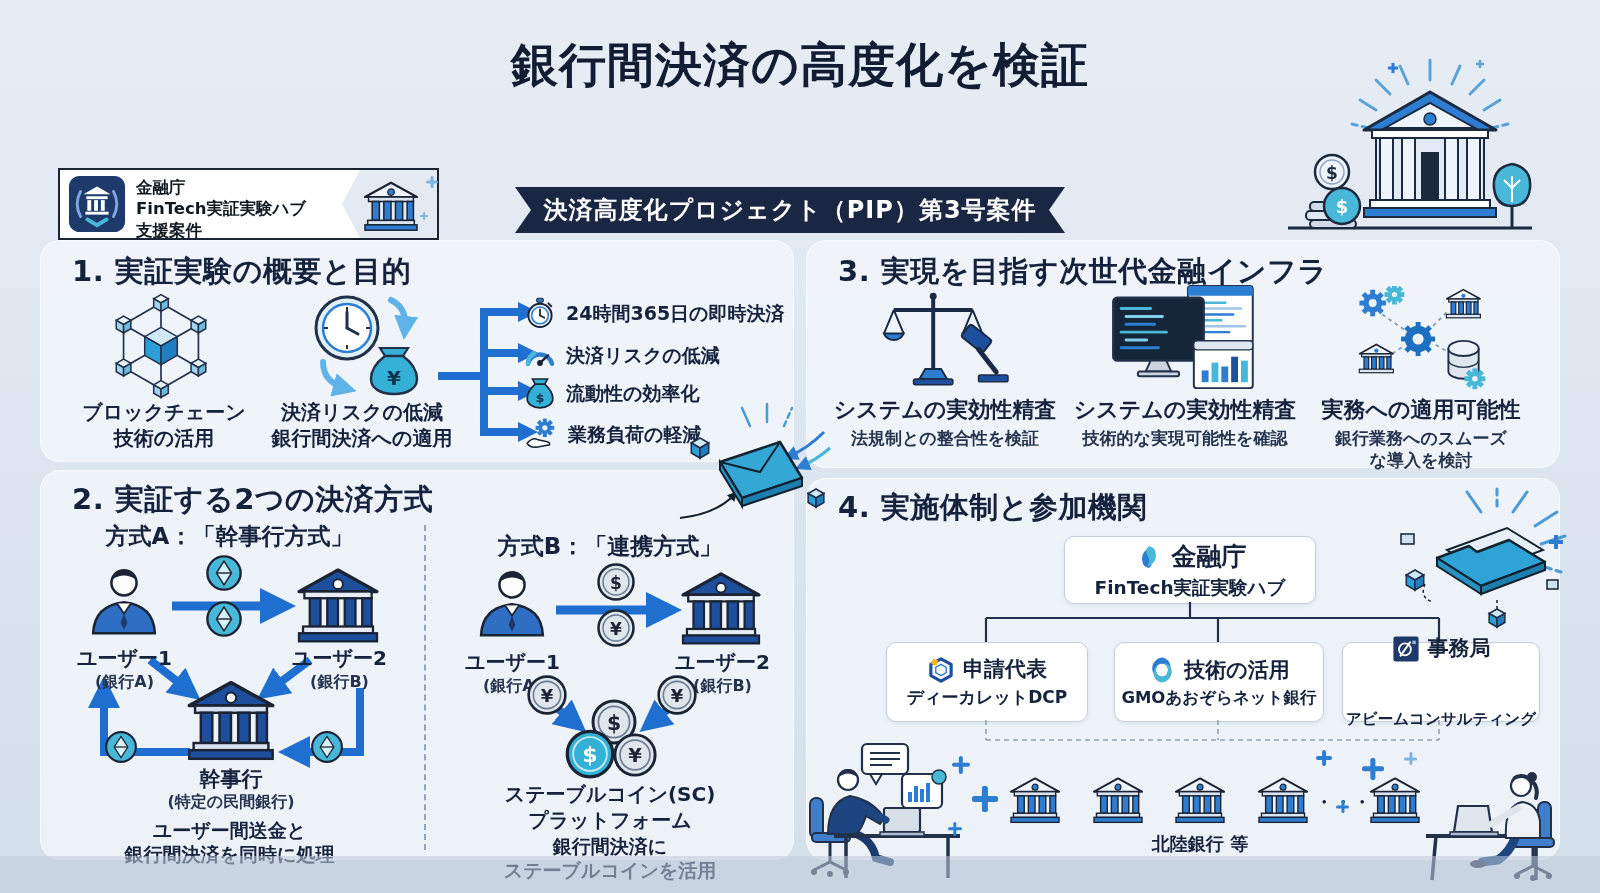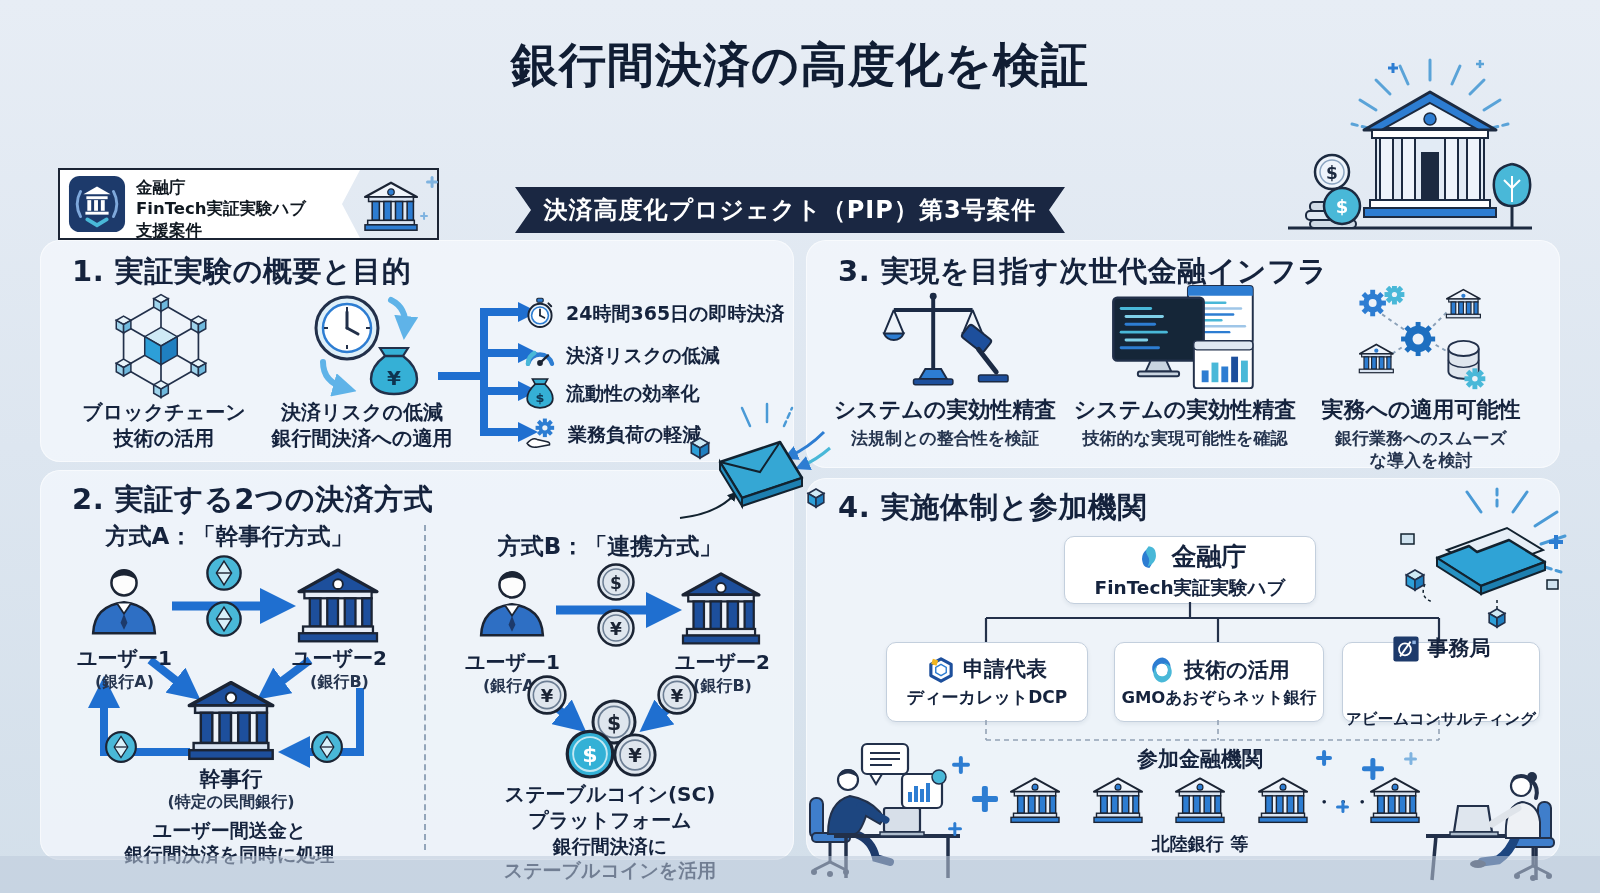--- a/index.html
+++ b/index.html
@@ -714,21 +714,20 @@
 
   <svg class="abs" style="left:980px;top:720px;" width="470" height="30" viewBox="0 0 470 30">
     <g stroke="#93a2b5" stroke-width="1.6" stroke-dasharray="5 4" fill="none">
       <path d="M6 0 V20"></path>
         <path d="M238 0 V20"></path>
         <path d="M459 0 V20"></path>
         <path d="M6 20 H459"></path>
     </g>
   </svg>
 
-  <div class="abs lbl c" style="left:1075px;top:746px;width:250px;font-size:21px;">参加金融機関</div>
   <span class="abs" style="left:1008px;top:776px;width:54px;height:48px;" data-icon="bank_blue">
       <svg viewBox="0 0 64 58" xmlns="http://www.w3.org/2000/svg">
         <polygon points="32,3 61,19 3,19" fill="#f0f5fb" stroke="#1b2434" stroke-width="2.4" stroke-linejoin="round"></polygon>
     <circle cx="32" cy="13.5" r="3.6" fill="#2d7dd2" stroke="#1b2434" stroke-width="1.4"></circle>
     <rect x="7" y="19" width="50" height="5" fill="#dbe5f2" stroke="#1b2434" stroke-width="1.7"></rect>
     <rect x="11" y="24" width="8" height="21" fill="#2d7dd2" stroke="#1b2434" stroke-width="1.7"></rect>
     <rect x="24" y="24" width="8" height="21" fill="#2d7dd2" stroke="#1b2434" stroke-width="1.7"></rect>
     <rect x="37" y="24" width="8" height="21" fill="#2d7dd2" stroke="#1b2434" stroke-width="1.7"></rect>
     <rect x="50" y="24" width="7" height="21" fill="#2d7dd2" stroke="#1b2434" stroke-width="1.7"></rect>
     <rect x="6" y="45" width="52" height="5" fill="#dbe5f2" stroke="#1b2434" stroke-width="1.7"></rect>

